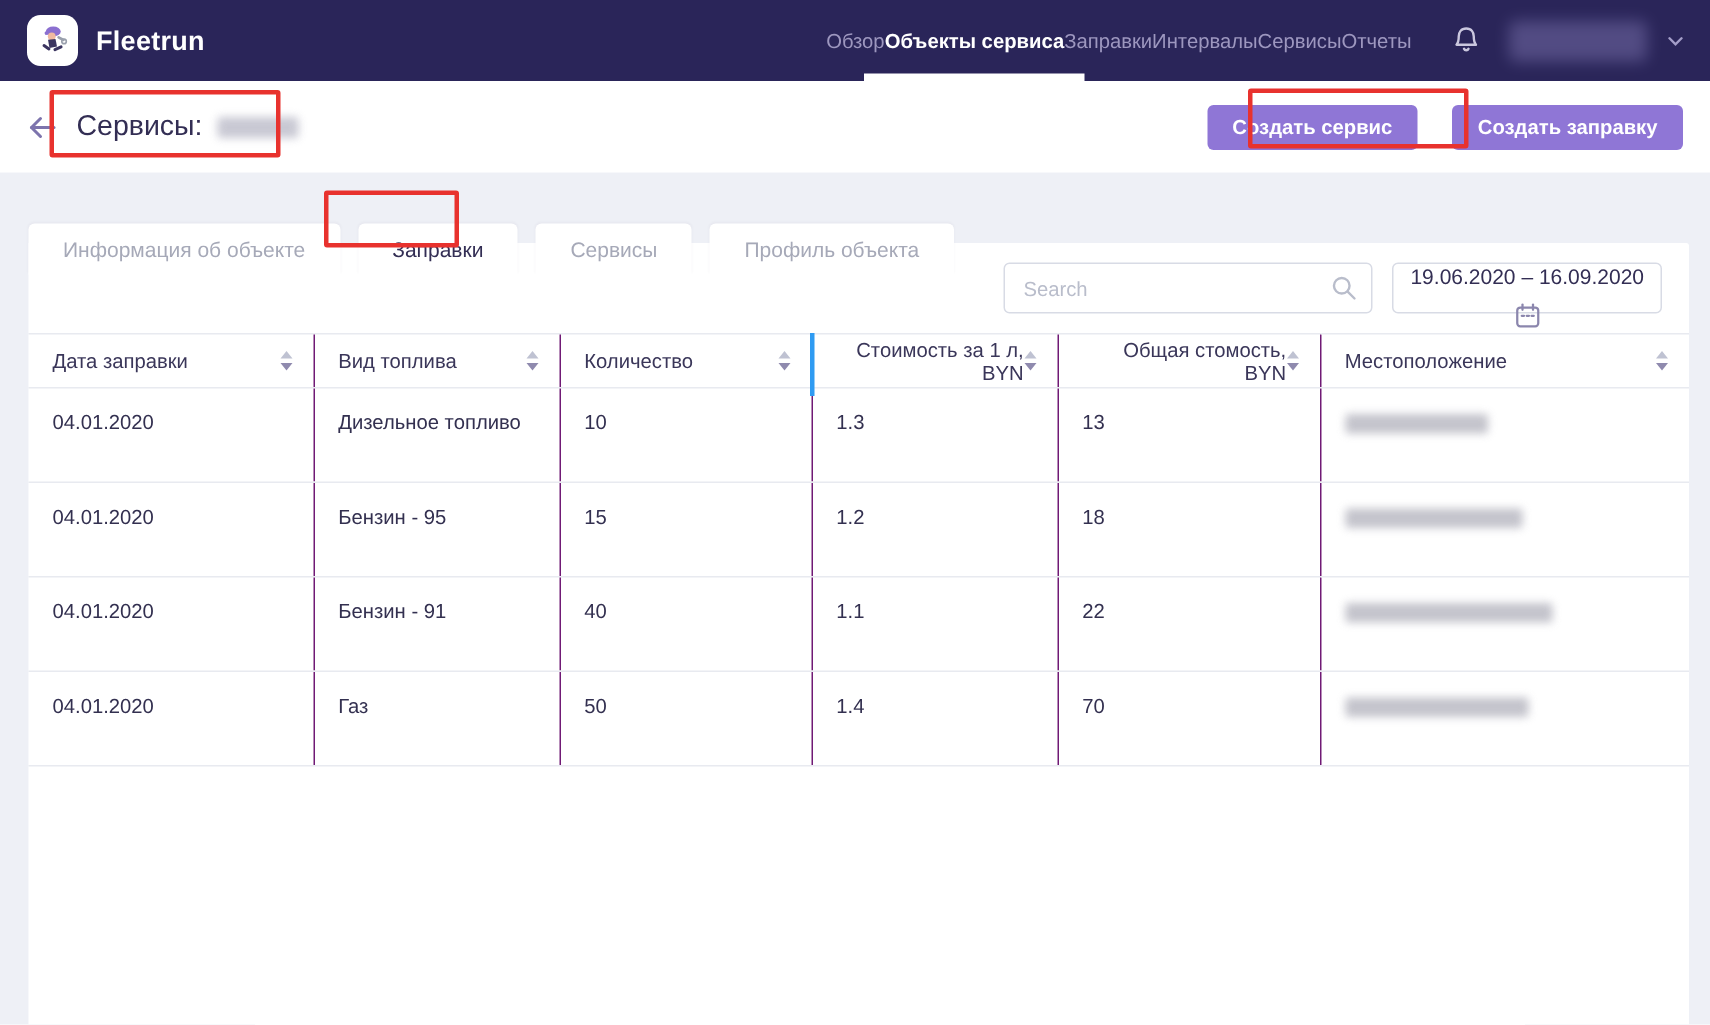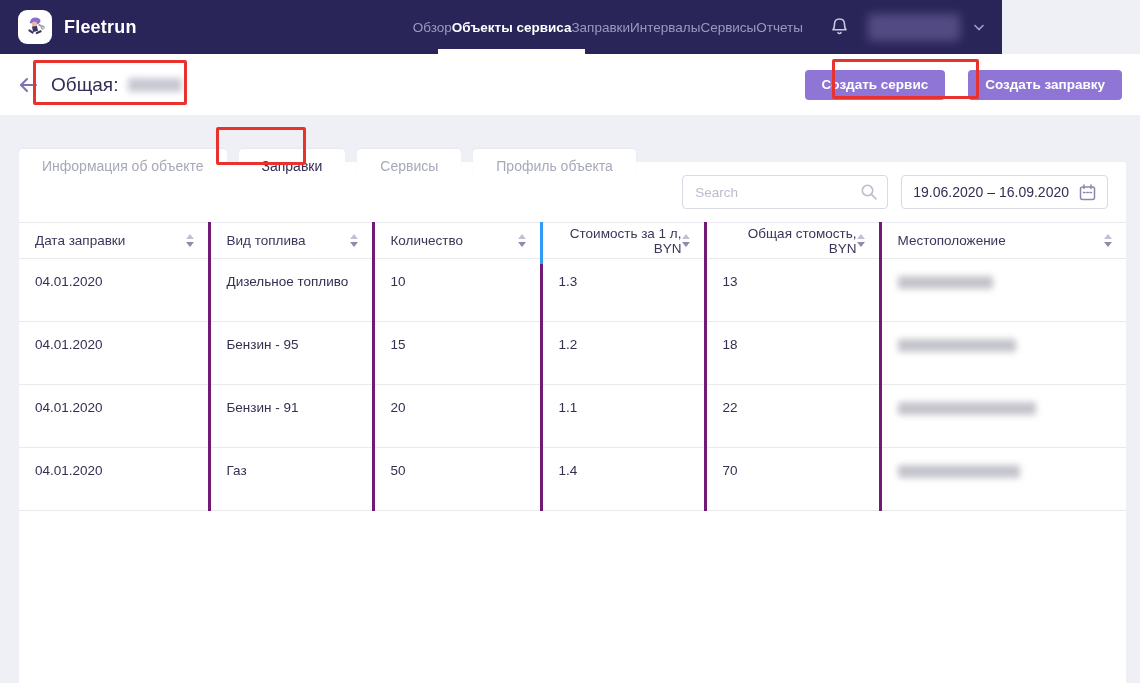--- a/index.html
+++ b/index.html
@@ -7,21 +7,21 @@
   body {
     font-family:"Liberation Sans", sans-serif;
     background:#eef0f6;
     position:relative;
     overflow:hidden;
     color:#333050;
   }
 
   
   .navbar {
-    position:absolute; left:0; top:0; width:1002px; height:54px;
+    position:absolute; left:0; top:0; width:1140px; height:54px;
     background:#2a2559; display:flex; align-items:center; padding:0 18px;
   }
   .logo-badge {
     width:34px; height:34px; background:#fff; border-radius:9px;
     display:flex; align-items:center; justify-content:center; flex:0 0 auto;
   }
   .brand {
     color:#fff; font-size:18px; font-weight:bold; margin-left:12px; letter-spacing:.2px;
   }
   .nav-items { display:flex; align-items:center; margin-left:auto; height:54px; }
@@ -73,35 +73,35 @@
   
   .card {
     position:absolute; left:19px; right:14px; top:162px; bottom:0;
     background:#fff; border-radius:0 2px 0 0;
   }
   .toolbar {
     position:absolute; right:18px; top:13px; display:flex; gap:13px; align-items:center;
   }
   .search-box { position:relative; }
   .search-input {
-    width:206px; height:34px; border:1px solid #d8dbe5; border-radius:4px;
+    width:246px; height:34px; border:1px solid #d8dbe5; border-radius:4px;
     padding:0 31px 0 12px; font-size:13.5px; color:#333050; outline:none;
     font-family:"Liberation Sans", sans-serif;
   }
   .search-input::placeholder { color:#b9bdcb; }
   .search-icon { position:absolute; right:10px; top:8px; }
   .date-field {
     height:34px; border:1px solid #d8dbe5; border-radius:4px; display:flex;
-    align-items:center; padding:0 11px; gap:10px; cursor:pointer; background:#fff;
+    align-items:center; padding:0 11px; gap:10px; cursor:pointer; background:#fff;flex-direction:column;
   }
   .date-text { font-size:14px; color:#332e54; font-weight:500; white-space:nowrap; }
 
   
   .fuel-table { position:absolute; left:0; right:0; top:60px; border-collapse:collapse; width:100%; table-layout:fixed; }
-  .fuel-table th, .fuel-table td { border-left:3px solid #701a75; }
+  .fuel-table th, .fuel-table td { border-left:1px solid #701a75; }
   .fuel-table th:first-child, .fuel-table td:first-child { border-left:none; }
   .fuel-table th {
     height:36px; border-top:1px solid #e8eaf0; border-bottom:1px solid #e8eaf0;
     font-size:13.5px; font-weight:normal; color:#3a3659; text-align:right; padding:0 14px 0 16px;
   }
   .th-inner { display:flex; align-items:center; justify-content:space-between; }
   .sort { display:flex; flex-direction:column; gap:3px; cursor:pointer; }
   .tri-up { width:0; height:0; border-left:4px solid transparent; border-right:4px solid transparent; border-bottom:5px solid #bfc2d2; }
   .tri-down { width:0; height:0; border-left:4px solid transparent; border-right:4px solid transparent; border-top:5px solid #8f8aae; }
   .fuel-table td {
@@ -162,21 +162,21 @@
 </header>
 
 <section class="page-header">
   <span class="back-arrow">
     <svg width="20" height="16" viewBox="0 0 20 16" fill="none" stroke="#7d74ad" stroke-width="2" stroke-linecap="round" stroke-linejoin="round">
       <line x1="18" y1="8" x2="3" y2="8"></line>
       <polyline points="9,2 3,8 9,14"></polyline>
     </svg>
   </span>
   <span class="page-title">
-    <span>Общая:</span>
+    <span>Сервисы:</span>
     <span class="unit-blur"></span>
   </span>
   <div class="header-buttons">
     <button class="btn-purple">Создать сервис</button>
     <button class="btn-purple">Создать заправку</button>
   </div>
 </section>
 
 <div class="tabs">
   <div class="tab">Информация об объекте</div>
@@ -298,21 +298,21 @@
         <td>15</td>
         <td>1.2</td>
         <td>18</td>
         <td>
             <div class="loc-blur" style="width:118px"></div>
           </td>
       </tr>
       <tr>
         <td>04.01.2020</td>
         <td>Бензин - 91</td>
-        <td>20</td>
+        <td>40</td>
         <td>1.1</td>
         <td>22</td>
         <td>
             <div class="loc-blur" style="width:138px"></div>
           </td>
       </tr>
       <tr>
         <td>04.01.2020</td>
         <td>Газ</td>
         <td>50</td>

